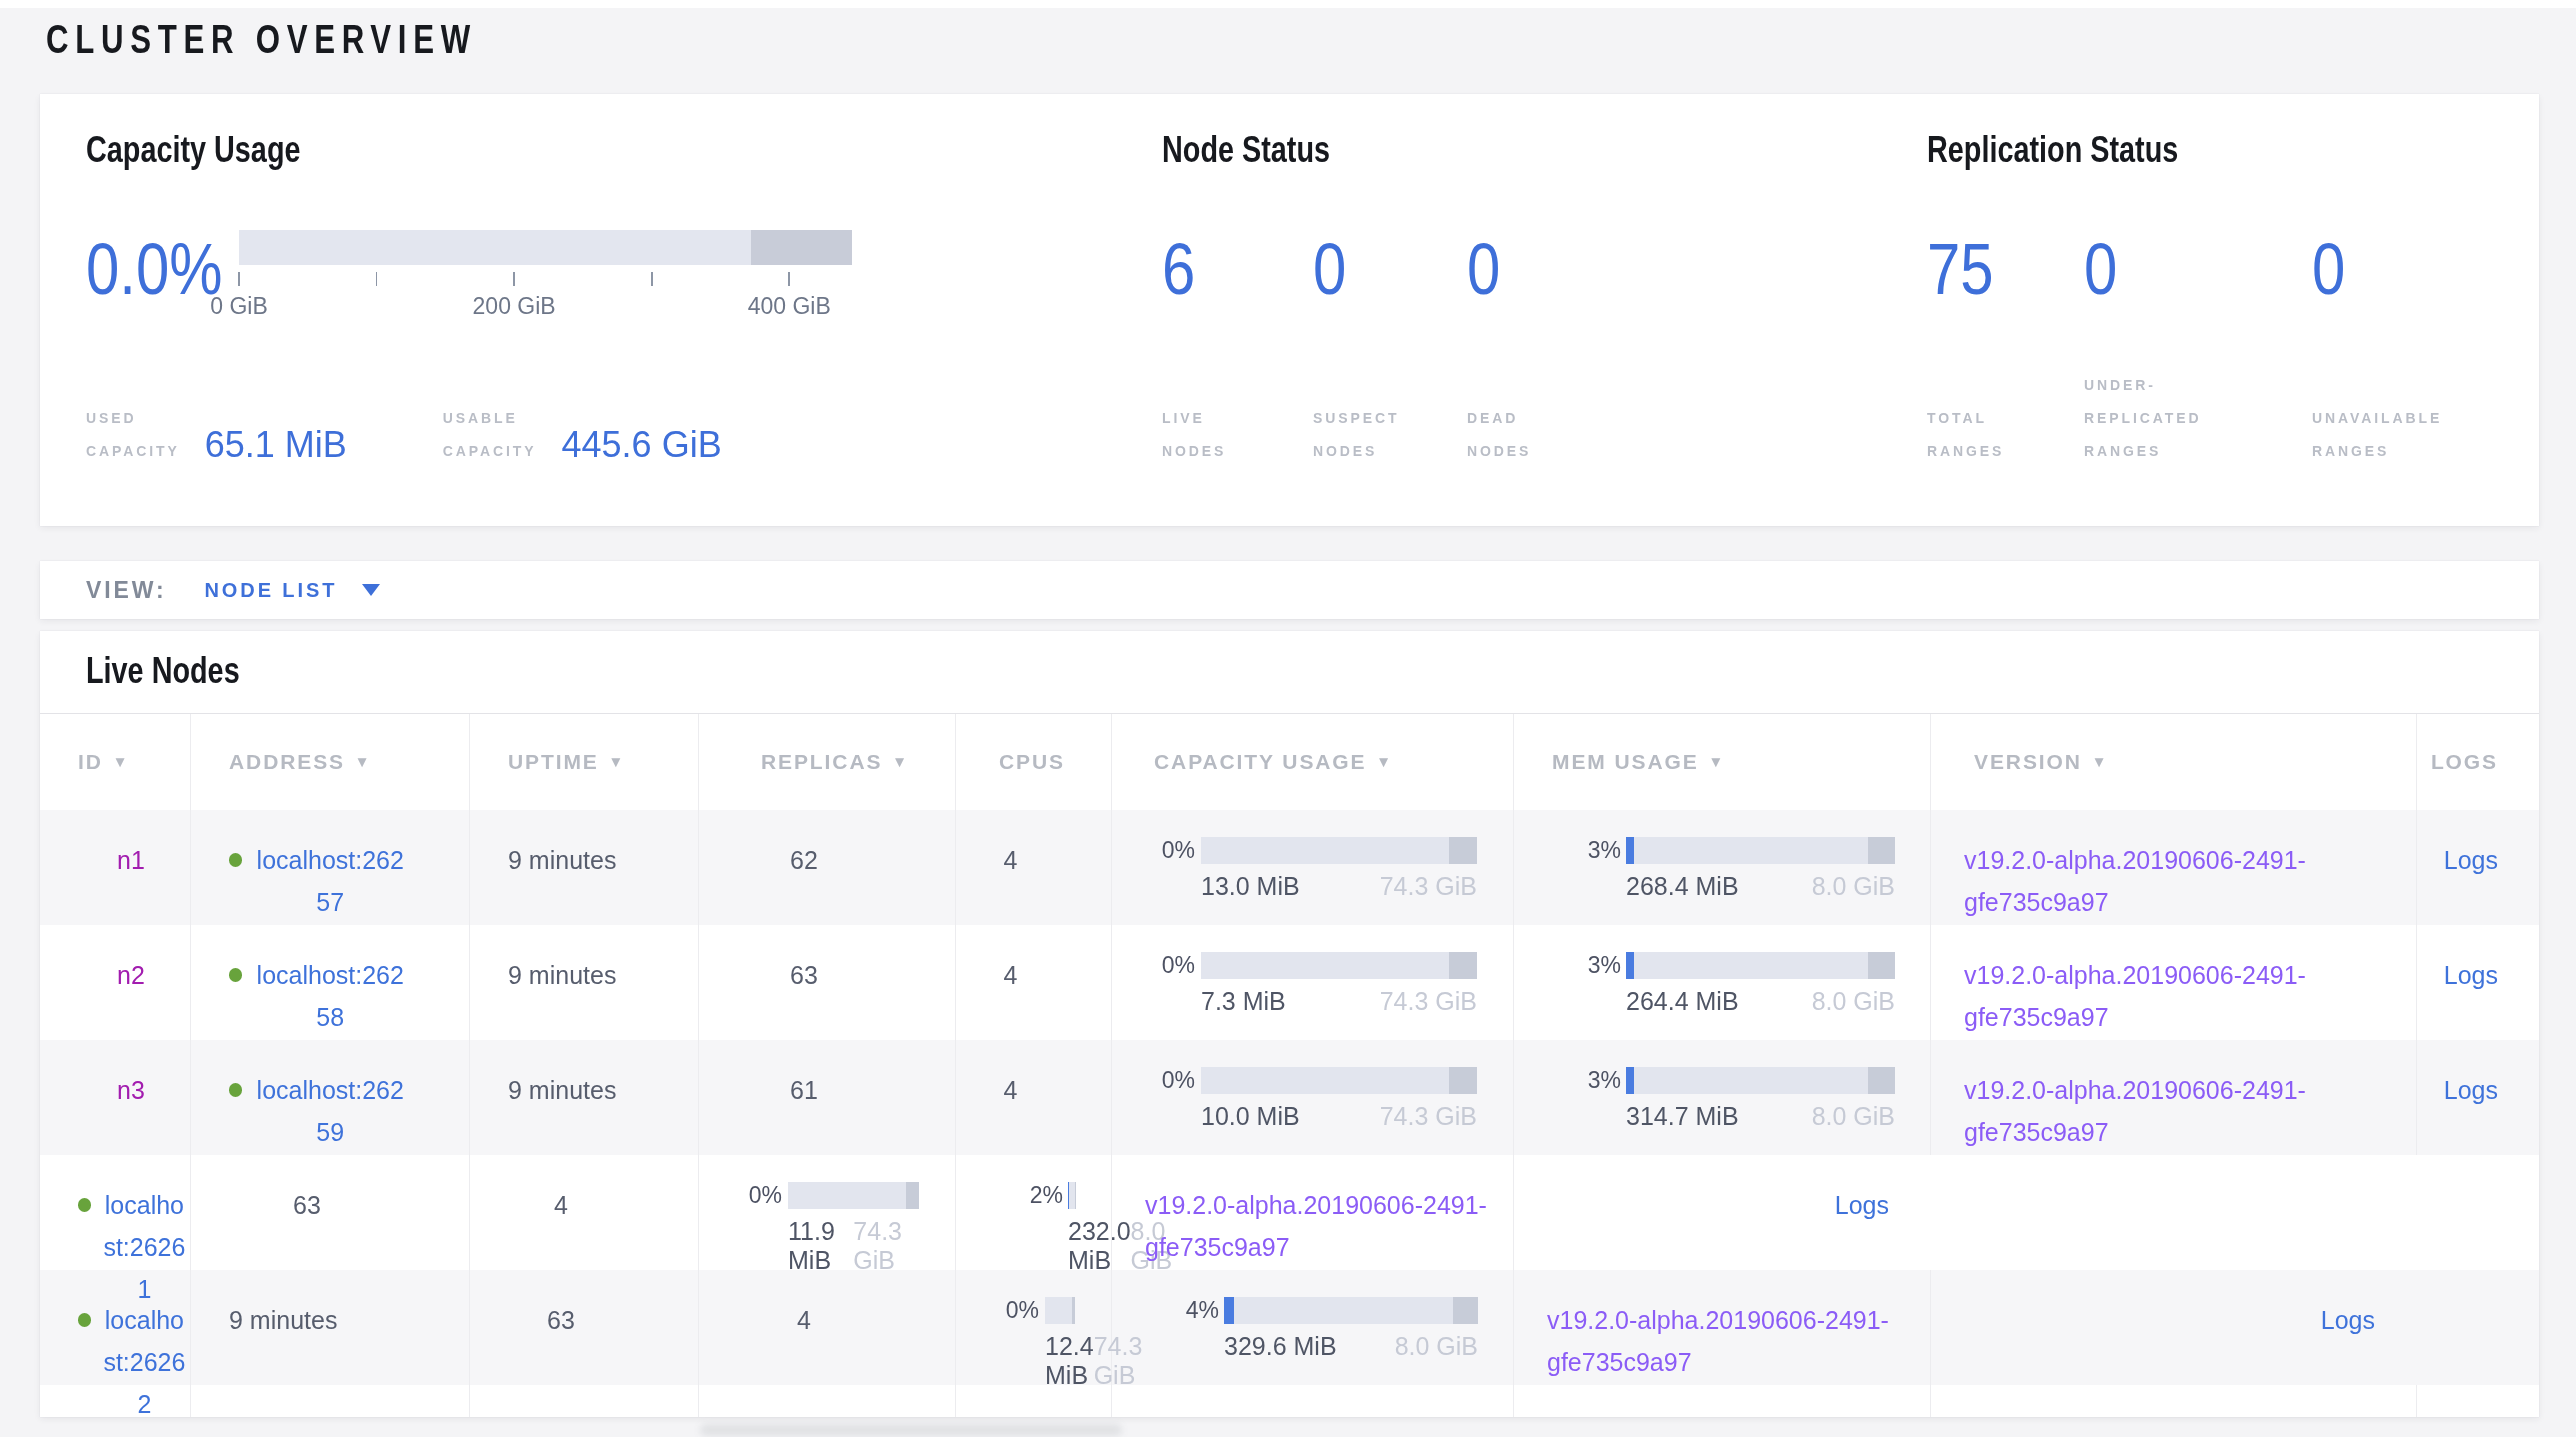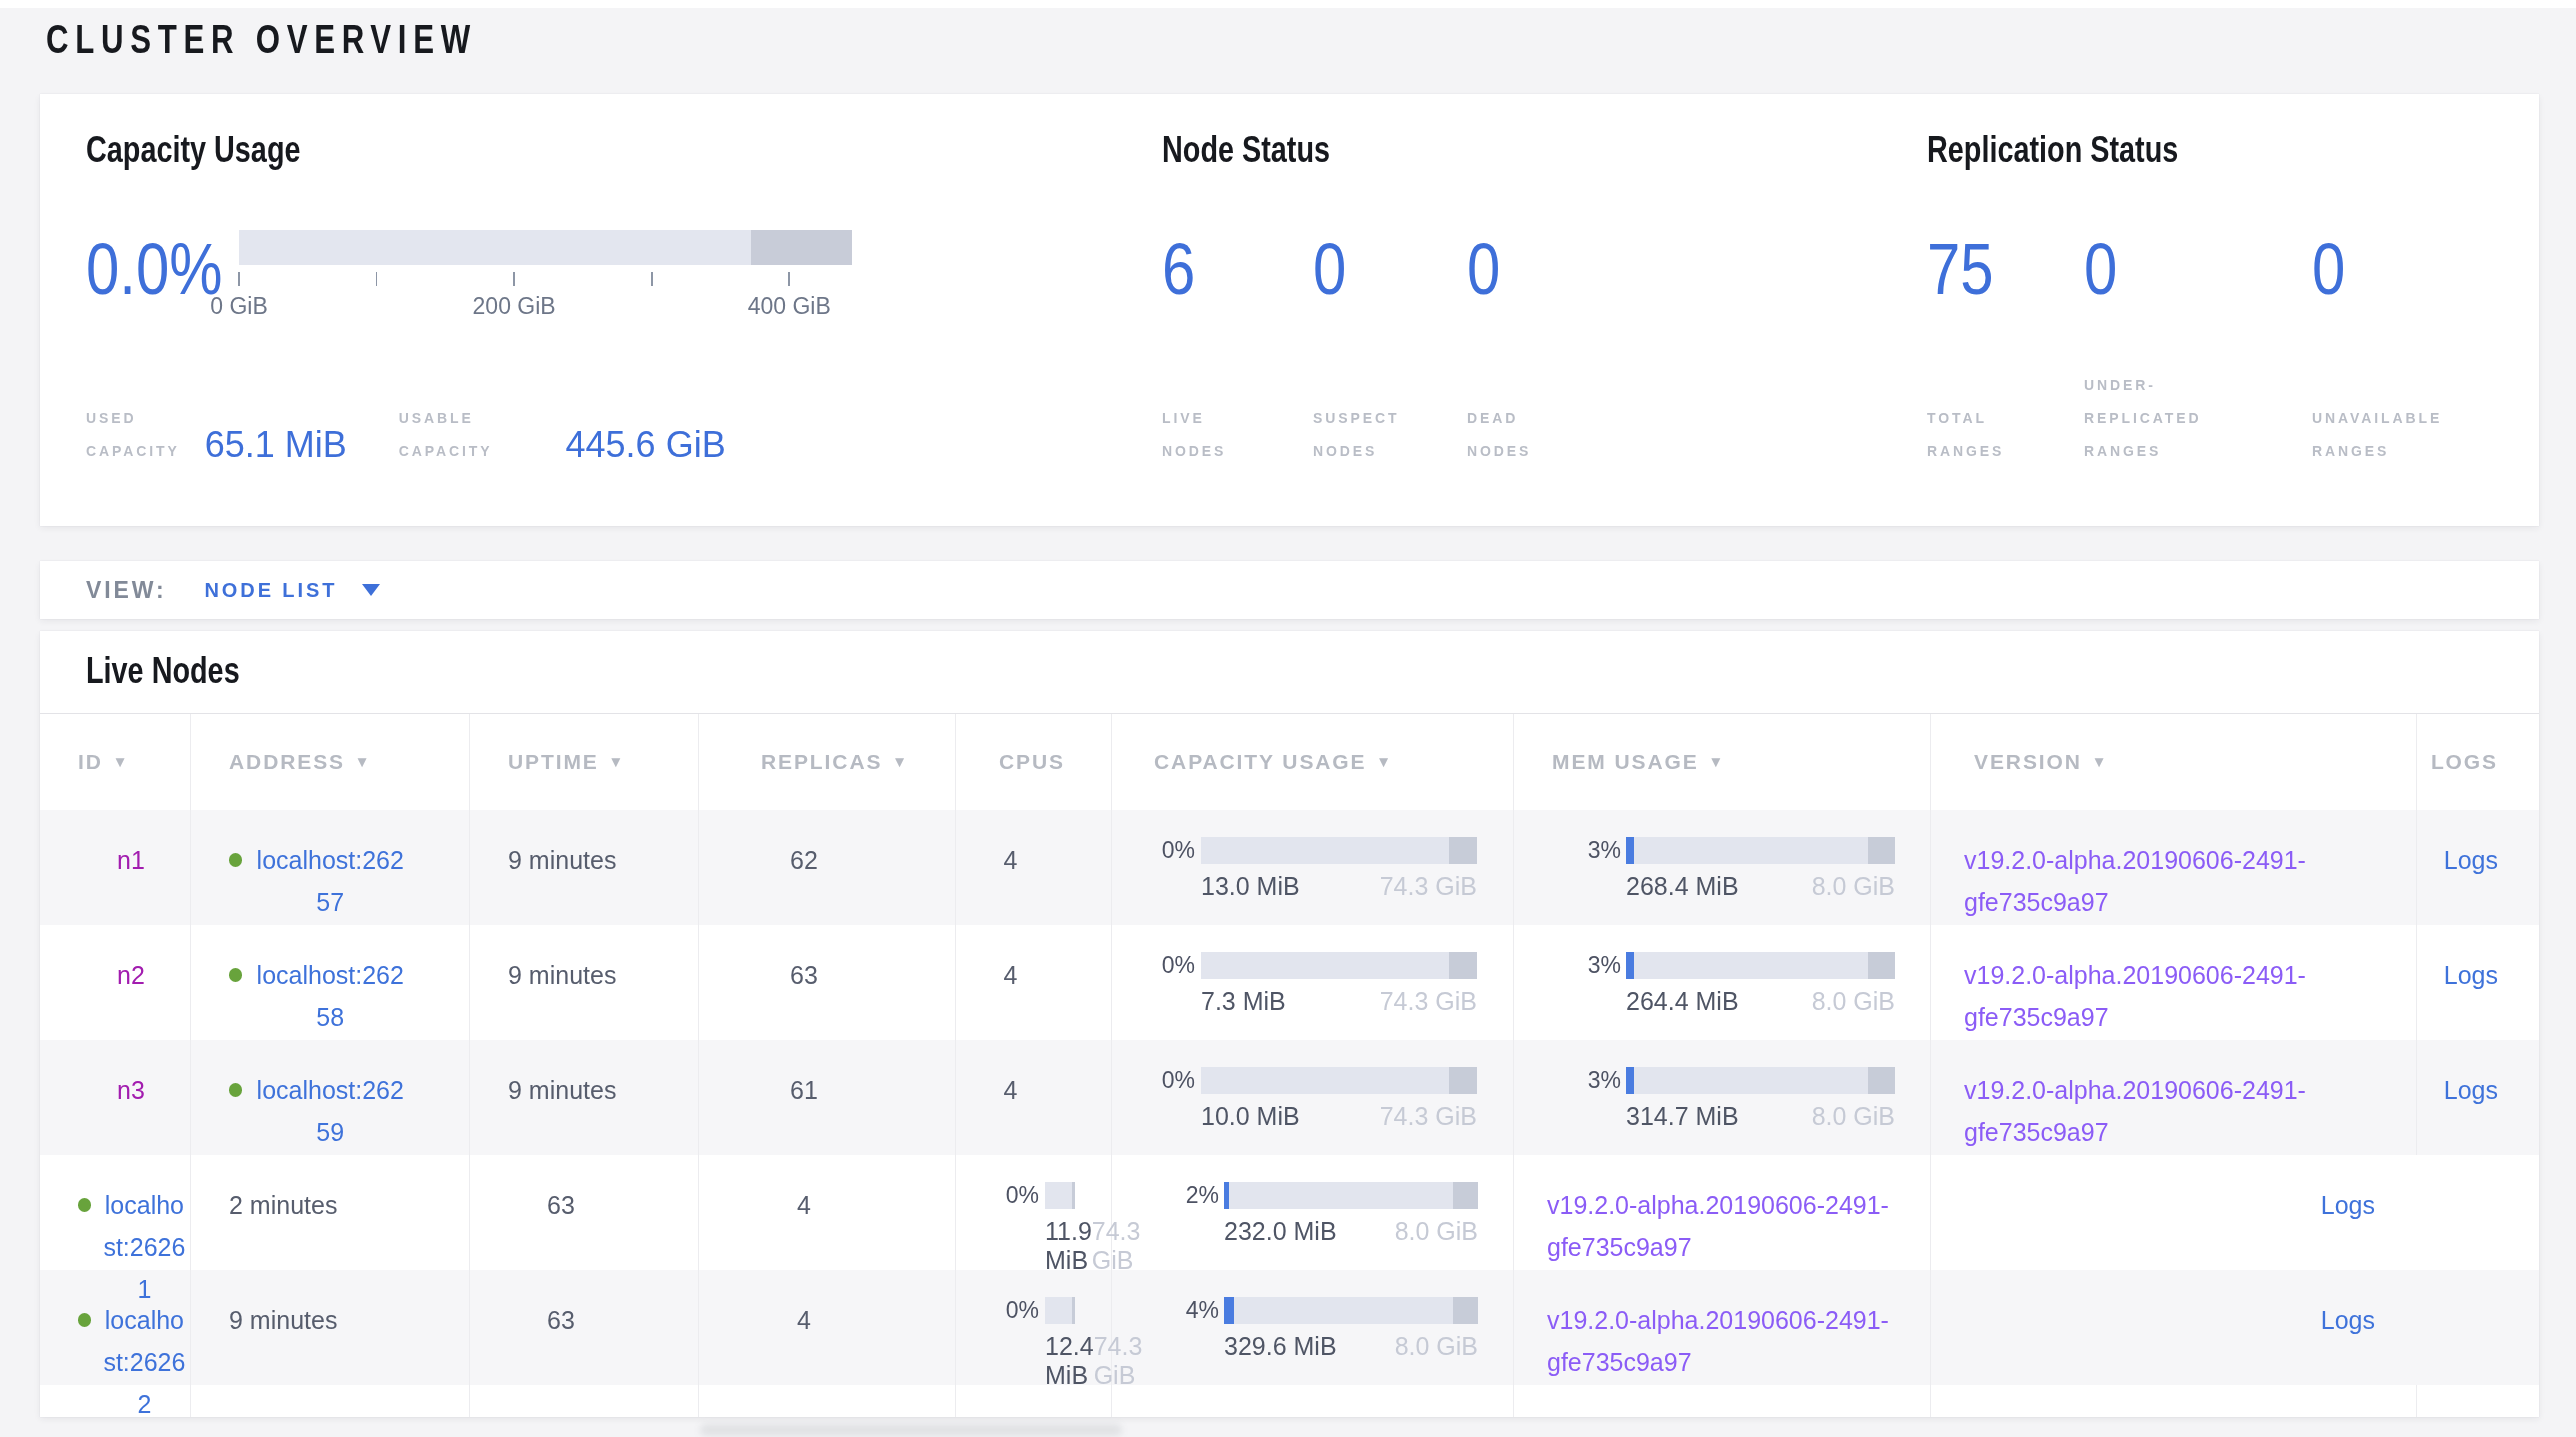--- a/index.html
+++ b/index.html
@@ -170,21 +170,21 @@
       </div>
     </div>
     <div class="cap-stats">
       <div class="cap-stat">
         <div class="stat-label">
           <div>USED</div>
           <div>CAPACITY</div>
         </div>
         <div class="value">65.1 MiB</div>
       </div>
-      <div class="cap-stat" style="margin-left:52px;gap:48px;">
+      <div class="cap-stat" style="margin-left:96px;">
         <div class="stat-label">
           <div>USABLE</div>
           <div>CAPACITY</div>
         </div>
         <div class="value">445.6 GiB</div>
       </div>
     </div>
   </div>
 
   <div class="section sec-nodestatus">
@@ -419,21 +419,20 @@
     </div>
   </div>
 
   <div class="grid-row trow">
     <div class="td td-address">
       <div class="addr-wrap">
         <span class="dot"></span>
         <a href="#" class="blue-link addr-link">localhost:26261</a>
       </div>
     </div>
-    <div class="td td-uptime">2 minutes</div>
     <div class="td right">63</div>
     <div class="td right">4</div>
     <div class="td usage-cell cap">
       <div class="usage-line">
         <span class="pct">0%</span>
         <span class="mini-bar">
           <span class="mini-fill" style="width: 0%;"></span>
           <span class="mini-dark"></span>
         </span>
       </div>

